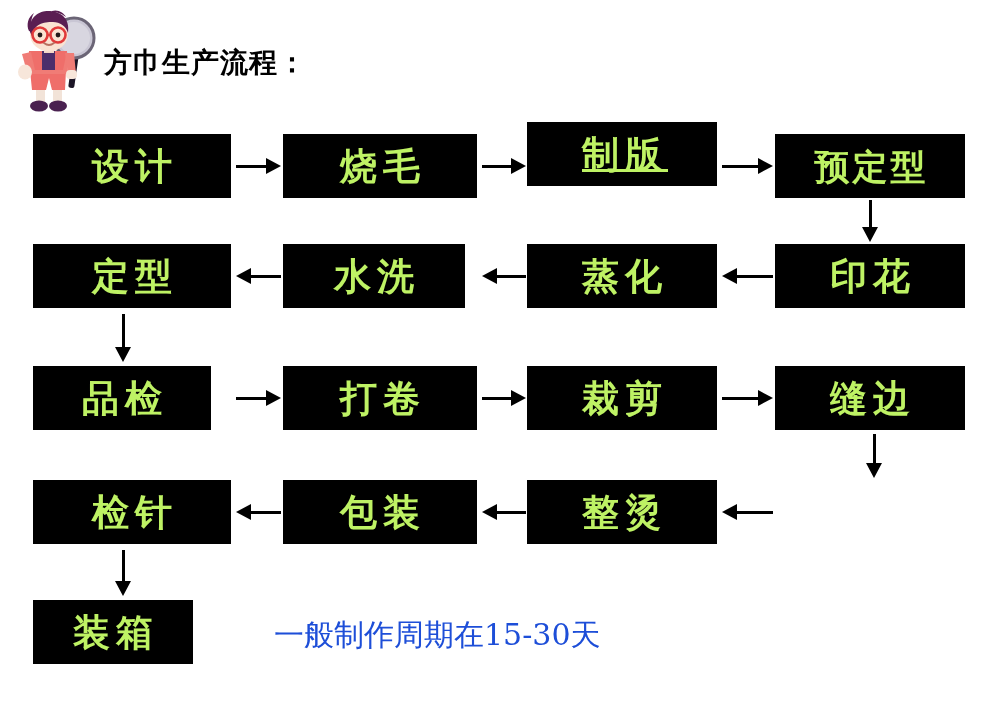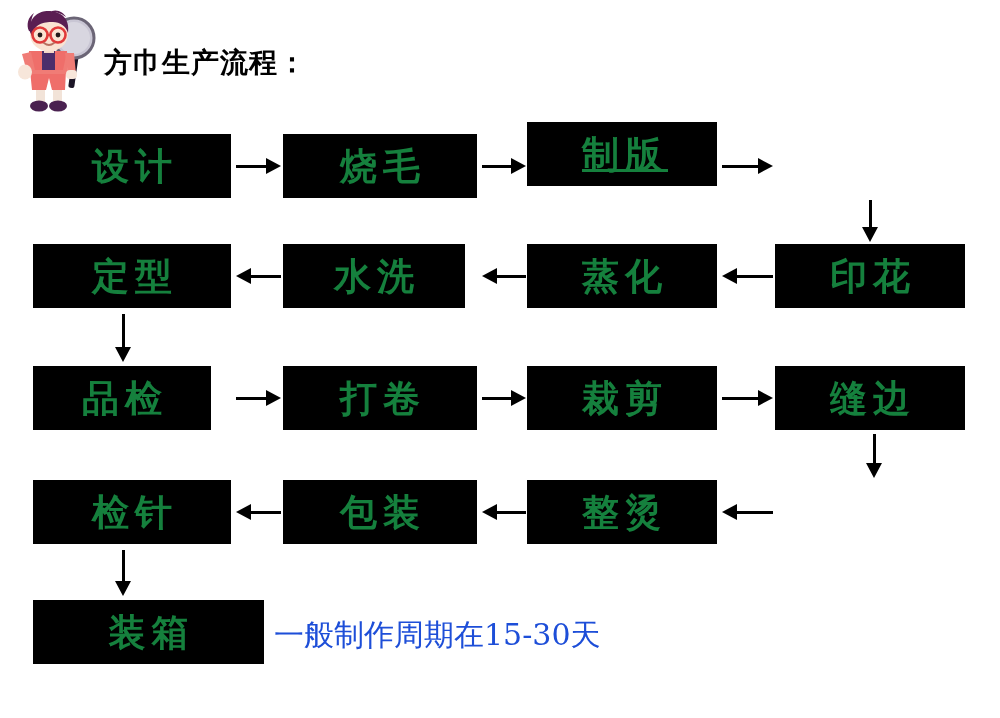--- a/index.html
+++ b/index.html
@@ -46,21 +46,21 @@
   #flow {
     position: absolute;
     left: 0;
     top: 0;
     width: 1000px;
     height: 718px;
   }
   .node {
     position: absolute;
     background: #000000;
-    color: #15803d;
+    color: #bef264;
     display: flex;
     align-items: center;
     justify-content: center;
     font-family: "DejaVu Serif", "Liberation Serif", serif;
     font-weight: bold;
     letter-spacing: 6px;
     text-indent: 6px;
     line-height: 1;
     white-space: nowrap;
   }
@@ -203,20 +203,21 @@
     <span class="shaft"></span>
       <span class="head"></span>
   </div>
 
   <div class="node w2" style="left:527px; top:122px; width:190px; height:64px;text-decoration:underline;">制版</div>
   <div class="arrow-h right" style="left:722px; top:155px; width:51px;">
     <span class="shaft"></span>
       <span class="head"></span>
   </div>
 
+  <div class="node w3" style="left:775px; top:134px; width:190px; height:64px;">预定型</div>
 
   <div class="arrow-v" style="left:859px; top:200px; height:42px;">
     <span class="shaft"></span>
       <span class="head"></span>
   </div>
 
   <div class="node w2" style="left:33px; top:244px; width:198px; height:64px;">定型</div>
   <div class="arrow-h left" style="left:236px; top:265px; width:45px;">
     <span class="shaft"></span>
       <span class="head"></span>
@@ -283,16 +284,16 @@
     <span class="shaft"></span>
       <span class="head"></span>
   </div>
 
 
   <div class="arrow-v" style="left:112px; top:550px; height:46px;">
     <span class="shaft"></span>
       <span class="head"></span>
   </div>
 
-  <div class="node w2" style="left:33px; top:600px; width:231px; height:64px;">装箱</div>
+  <div class="node w2" style="left:33px; top:600px; width:160px; height:64px;">装箱</div>
 </div>
 
 <div id="footnote">一般制作周期在15-30天</div>
 
 </body></html>

